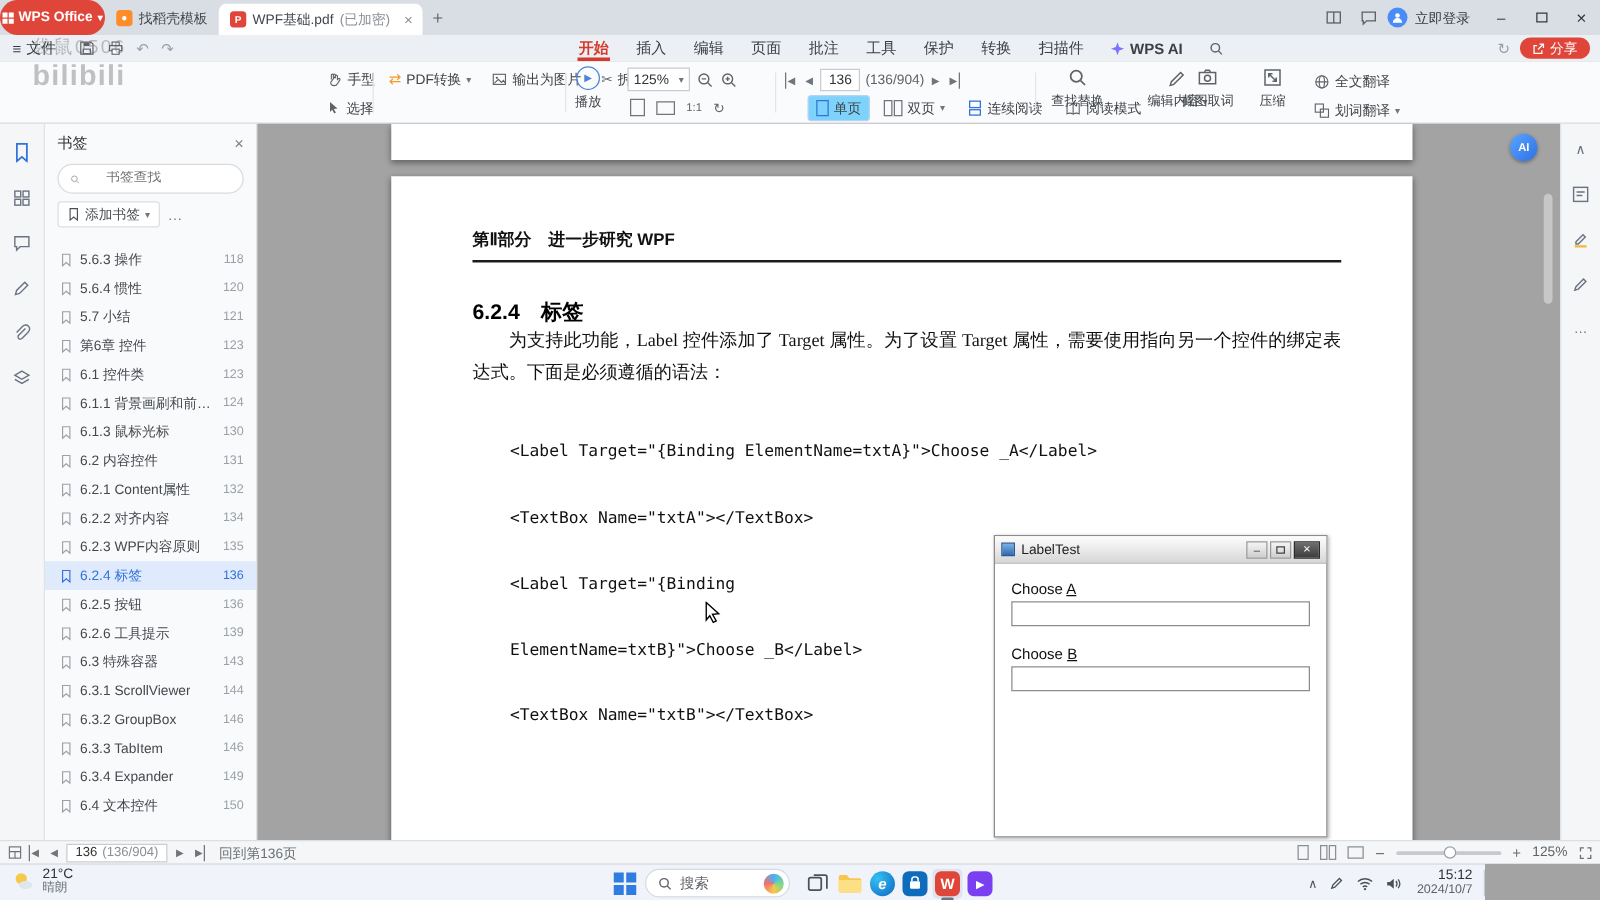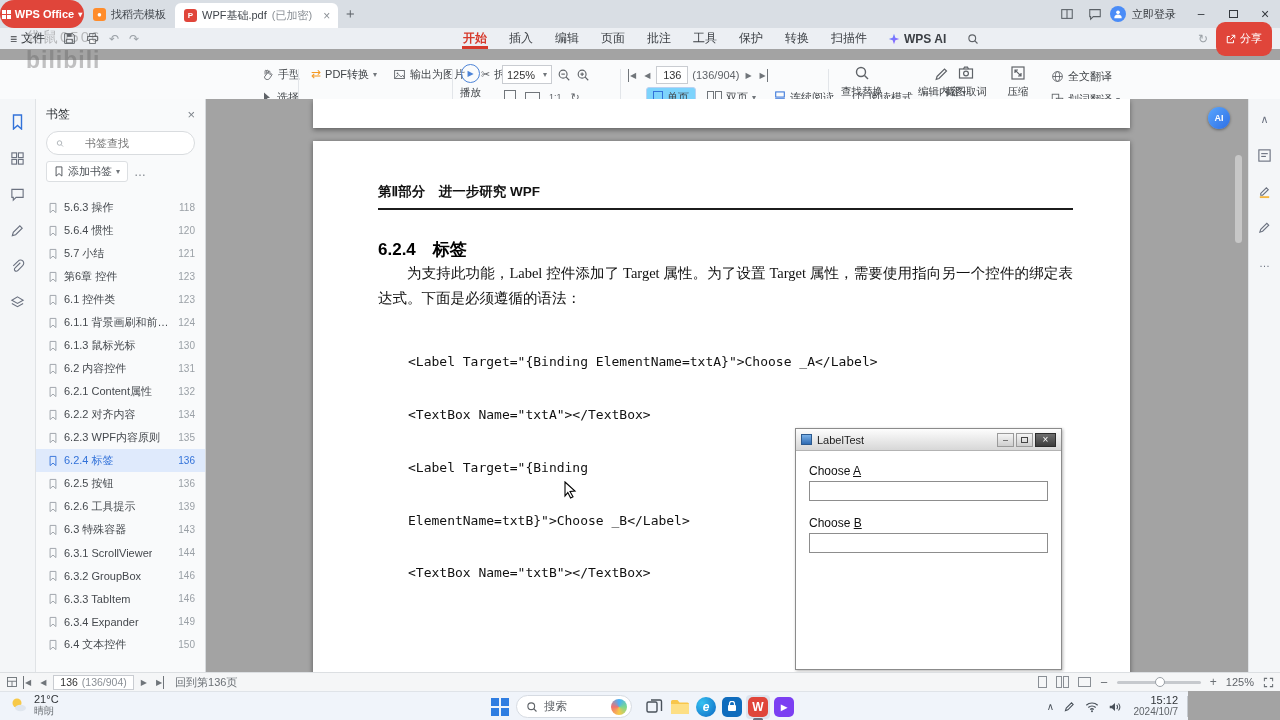--- a/index.html
+++ b/index.html
@@ -27,25 +27,25 @@
   
   #menubar{position:absolute;left:0;top:28px;width:1280px;height:21px;background:#eceff3;display:flex;align-items:center;font-size:12px;}
   .mb-file{display:flex;align-items:center;gap:4px;padding:0 10px;color:#34383d;height:100%;}
   .mb-tools{display:flex;align-items:center;gap:10px;padding:0 8px;}
   .menus{position:absolute;left:452px;top:0;height:21px;display:flex;align-items:stretch;}
   .menu{padding:4px 11px;display:flex;align-items:center;color:#3c4045;cursor:pointer;position:relative;}
   .menu.active{color:#d63a2c;font-weight:bold;}
   .menu.active::after{content:"";position:absolute;left:10px;right:10px;bottom:0;height:3px;background:#d63a2c;}
   .menu-ai{display:flex;align-items:center;gap:4px;padding:0 10px;color:#3c4045;font-weight:bold;}
   .mb-right{margin-left:auto;display:flex;align-items:center;gap:8px;padding-right:8px;}
-  .share-btn{height:34px;border-radius:9px;background:#e0453a;color:#fff;font-size:11px;display:flex;align-items:center;gap:4px;padding:0 10px;cursor:pointer;}
+  .share-btn{height:17px;border-radius:9px;background:#e0453a;color:#fff;font-size:11px;display:flex;align-items:center;gap:4px;padding:0 10px;cursor:pointer;}
   .gray-g{color:#9aa0a6;}
 
   
-  #ribbon{position:absolute;left:0;top:60px;width:1280px;height:50px;background:#fafbfc;border-bottom:1px solid #d6d9dd;}
+  #ribbon{position:absolute;left:0;top:49px;width:1280px;height:50px;background:#fafbfc;border-bottom:1px solid #d6d9dd;}
   .rb-col{position:absolute;display:flex;flex-direction:column;gap:3px;}
   .rb-small{display:flex;align-items:center;gap:4px;font-size:11px;color:#3f4347;height:20px;padding:0 5px;border-radius:3px;white-space:nowrap;cursor:pointer;}
   .rb-caret{font-size:8px;color:#70757a;}
   .rb-div{position:absolute;top:9px;width:1px;height:32px;background:#e2e5e9;}
   .rb-nav{position:absolute;left:628px;top:6px;display:flex;align-items:center;gap:4px;font-size:11px;color:#5f6368;}
   .nav-ar{font-size:8px;color:#70757a;cursor:pointer;padding:2px;}
   .nav-bar-l{border-left:1px solid #70757a;padding-left:1px;}
   .nav-bar-r{border-right:1px solid #70757a;padding-right:1px;}
   .nav-box{width:32px;height:18px;border:1px solid #c9ccd1;background:#fff;text-align:center;font-size:11px;color:#333;line-height:16px;}
   .rb-views{position:absolute;left:646px;top:27px;display:flex;gap:4px;}
@@ -63,21 +63,21 @@
 
   
   #leftstrip{position:absolute;left:0;top:99px;width:36px;height:573px;background:#f4f6f8;border-right:1px solid #e0e3e6;display:flex;flex-direction:column;align-items:center;padding-top:12px;gap:14px;}
   .ls-ic{width:22px;height:22px;display:flex;align-items:center;justify-content:center;cursor:pointer;}
 
   
   #bmpanel{position:absolute;left:36px;top:99px;width:170px;height:573px;background:#f9fafb;border-right:1px solid #d7dadd;overflow:hidden;}
   .bm-head{height:30px;display:flex;align-items:center;padding:0 10px;font-size:12px;color:#2f3337;}
   .bm-close{margin-left:auto;color:#7d838a;font-size:13px;cursor:pointer;}
   .bm-search{margin:2px 10px 6px;height:24px;border:1px solid #d9dcdf;border-radius:12px;background:#fff;display:flex;align-items:center;gap:5px;padding:0 9px;}
-  .bm-search input{border:none;outline:none;width:100px;font-size:11px;color:#333;background:transparent;font-family:Liberation Serif, serif;margin-left:16px;}
+  .bm-search input{border:none;outline:none;width:100px;font-size:11px;color:#333;background:transparent;font-family:Liberation Mono, monospace;margin-left:16px;}
   .bm-addrow{display:flex;align-items:center;margin:0 10px 4px;gap:6px;}
   .bm-add{display:flex;align-items:center;gap:4px;font-size:11px;color:#4a4f55;border:1px solid #dcdfe2;border-radius:3px;padding:2px 7px;cursor:pointer;background:#fff;}
   .bm-more{color:#7d838a;font-size:12px;cursor:pointer;}
   #bm-list{position:absolute;left:0;right:0;top:97px;bottom:0;text-align:center;}
   .bm-row{height:23px;display:flex;align-items:center;gap:6px;padding:0 10px 0 12px;font-size:11px;color:#45494e;cursor:pointer;white-space:nowrap;}
   .bm-row.sel{background:#dfeafc;color:#3272d9;}
   .bm-lb{overflow:hidden;text-overflow:ellipsis;}
   .bm-page{margin-left:auto;color:#9aa0a6;font-size:10px;}
   .bm-row.sel .bm-page{color:#3272d9;}
 

